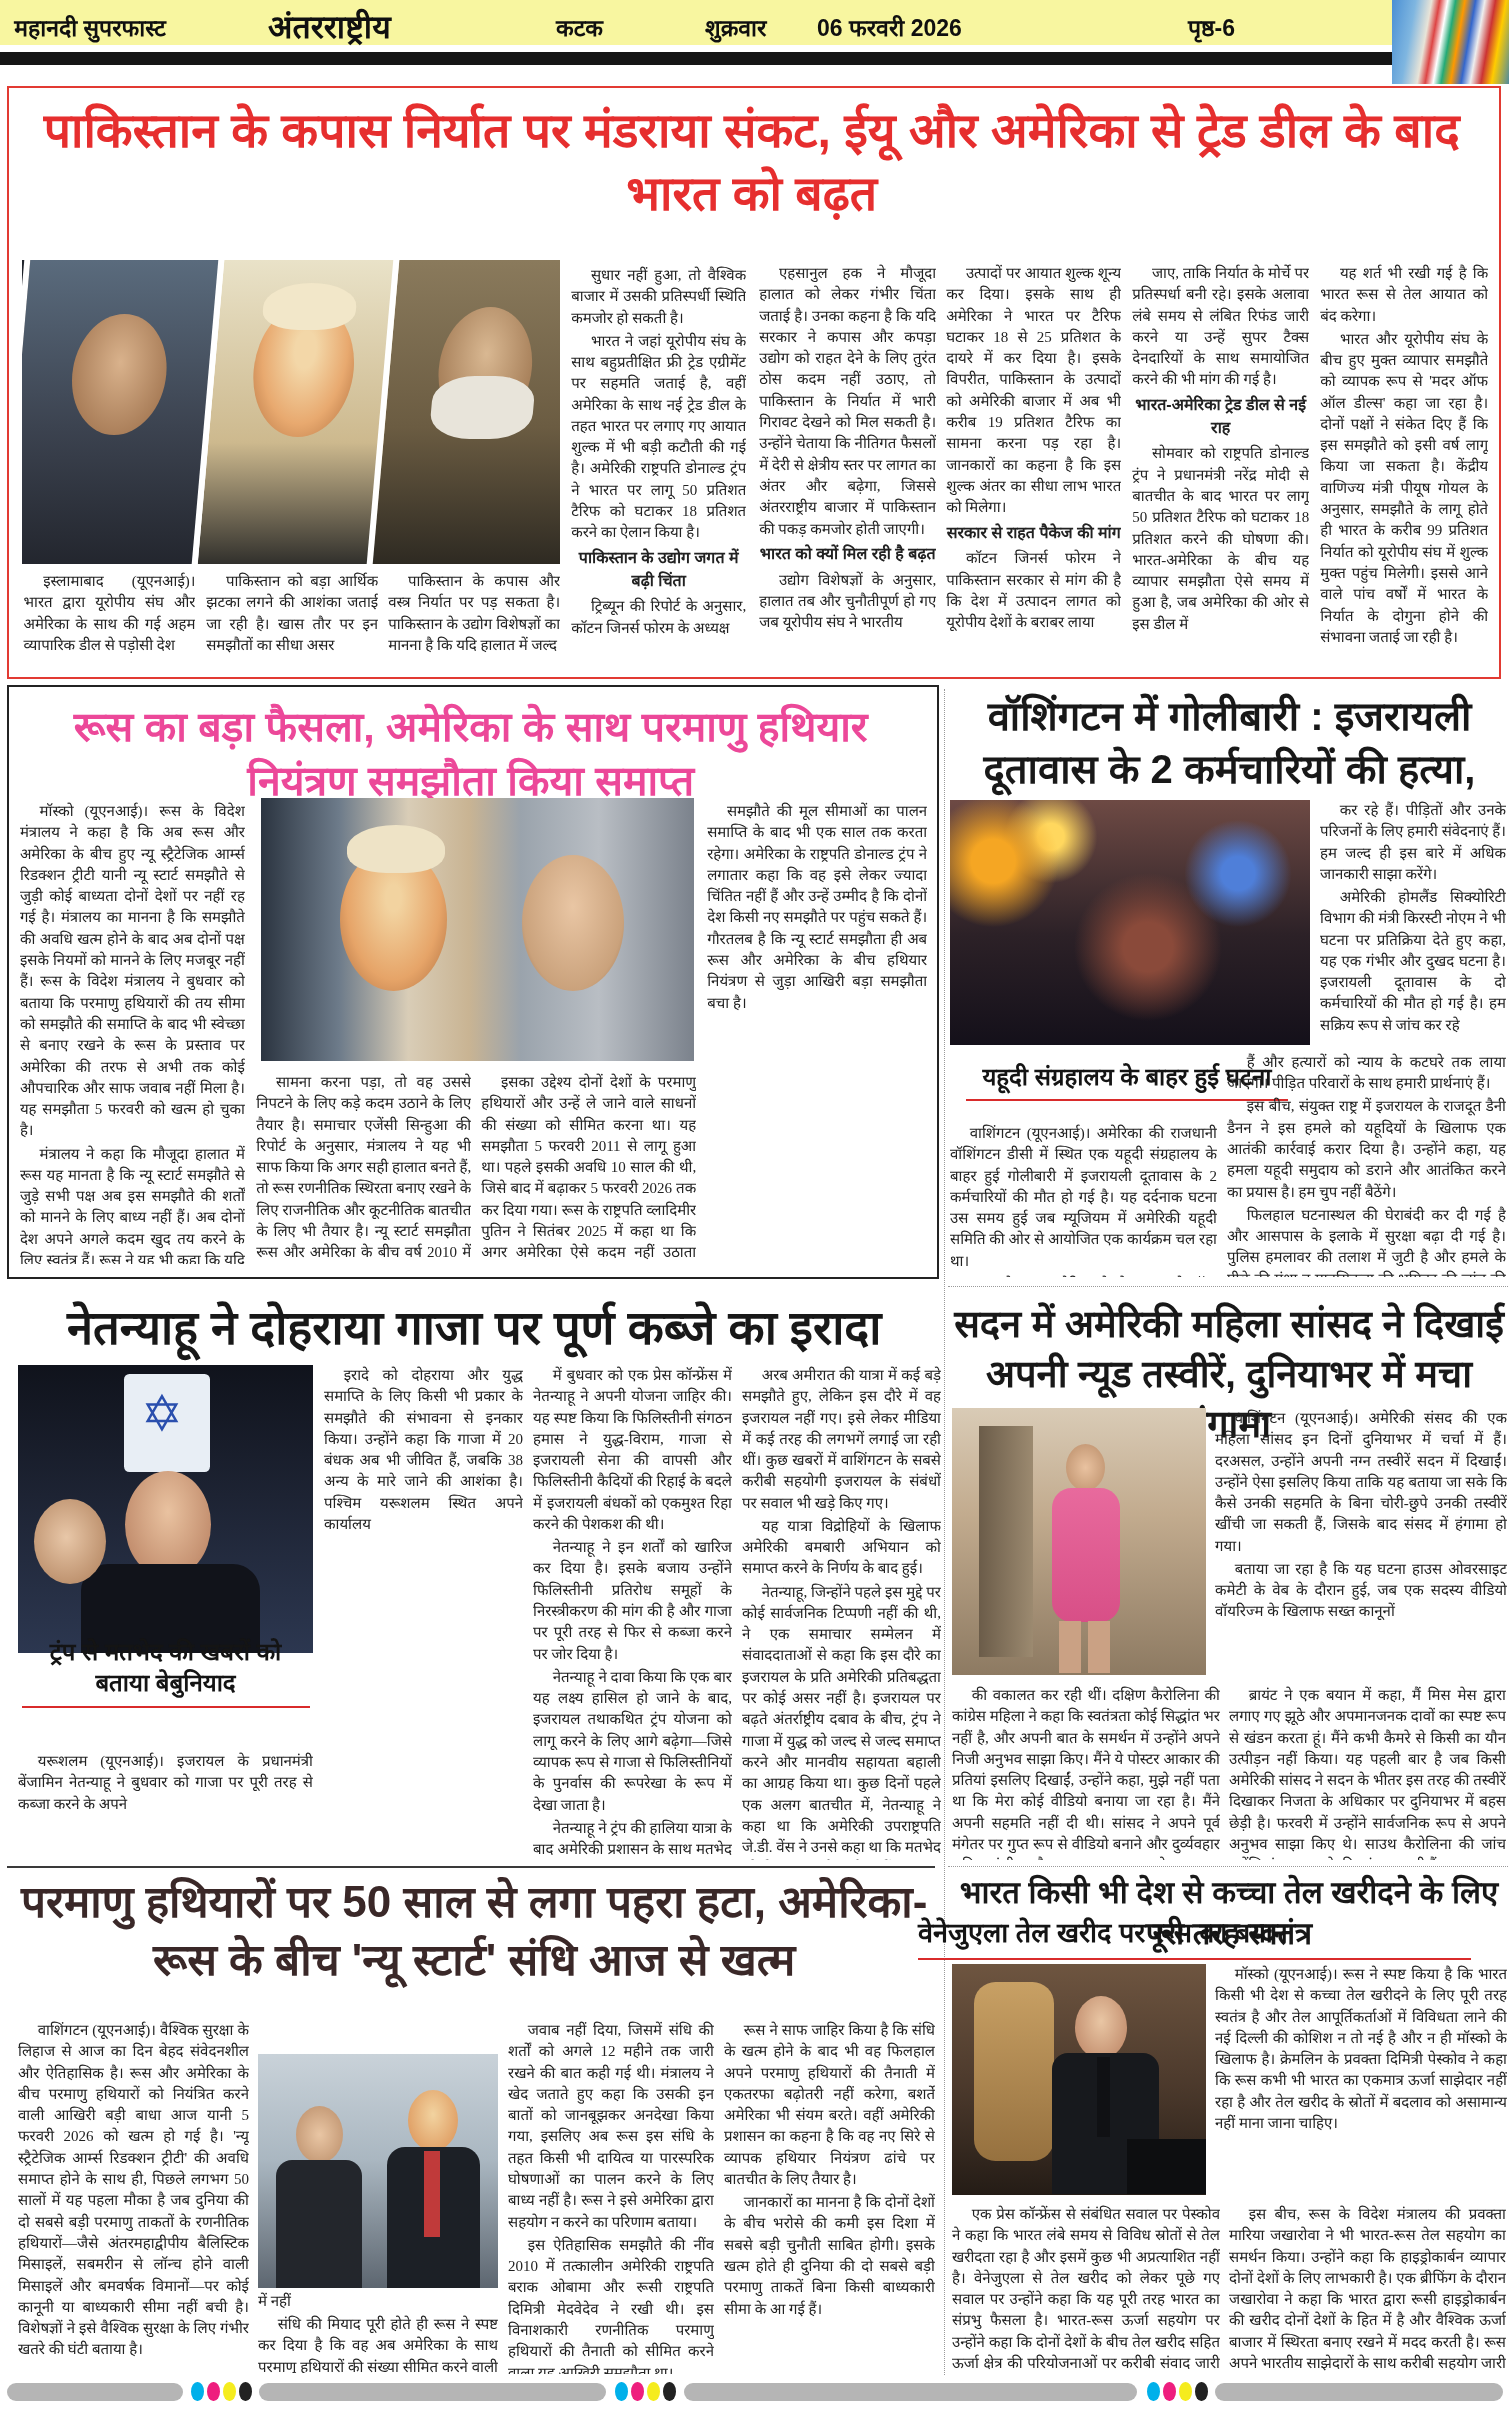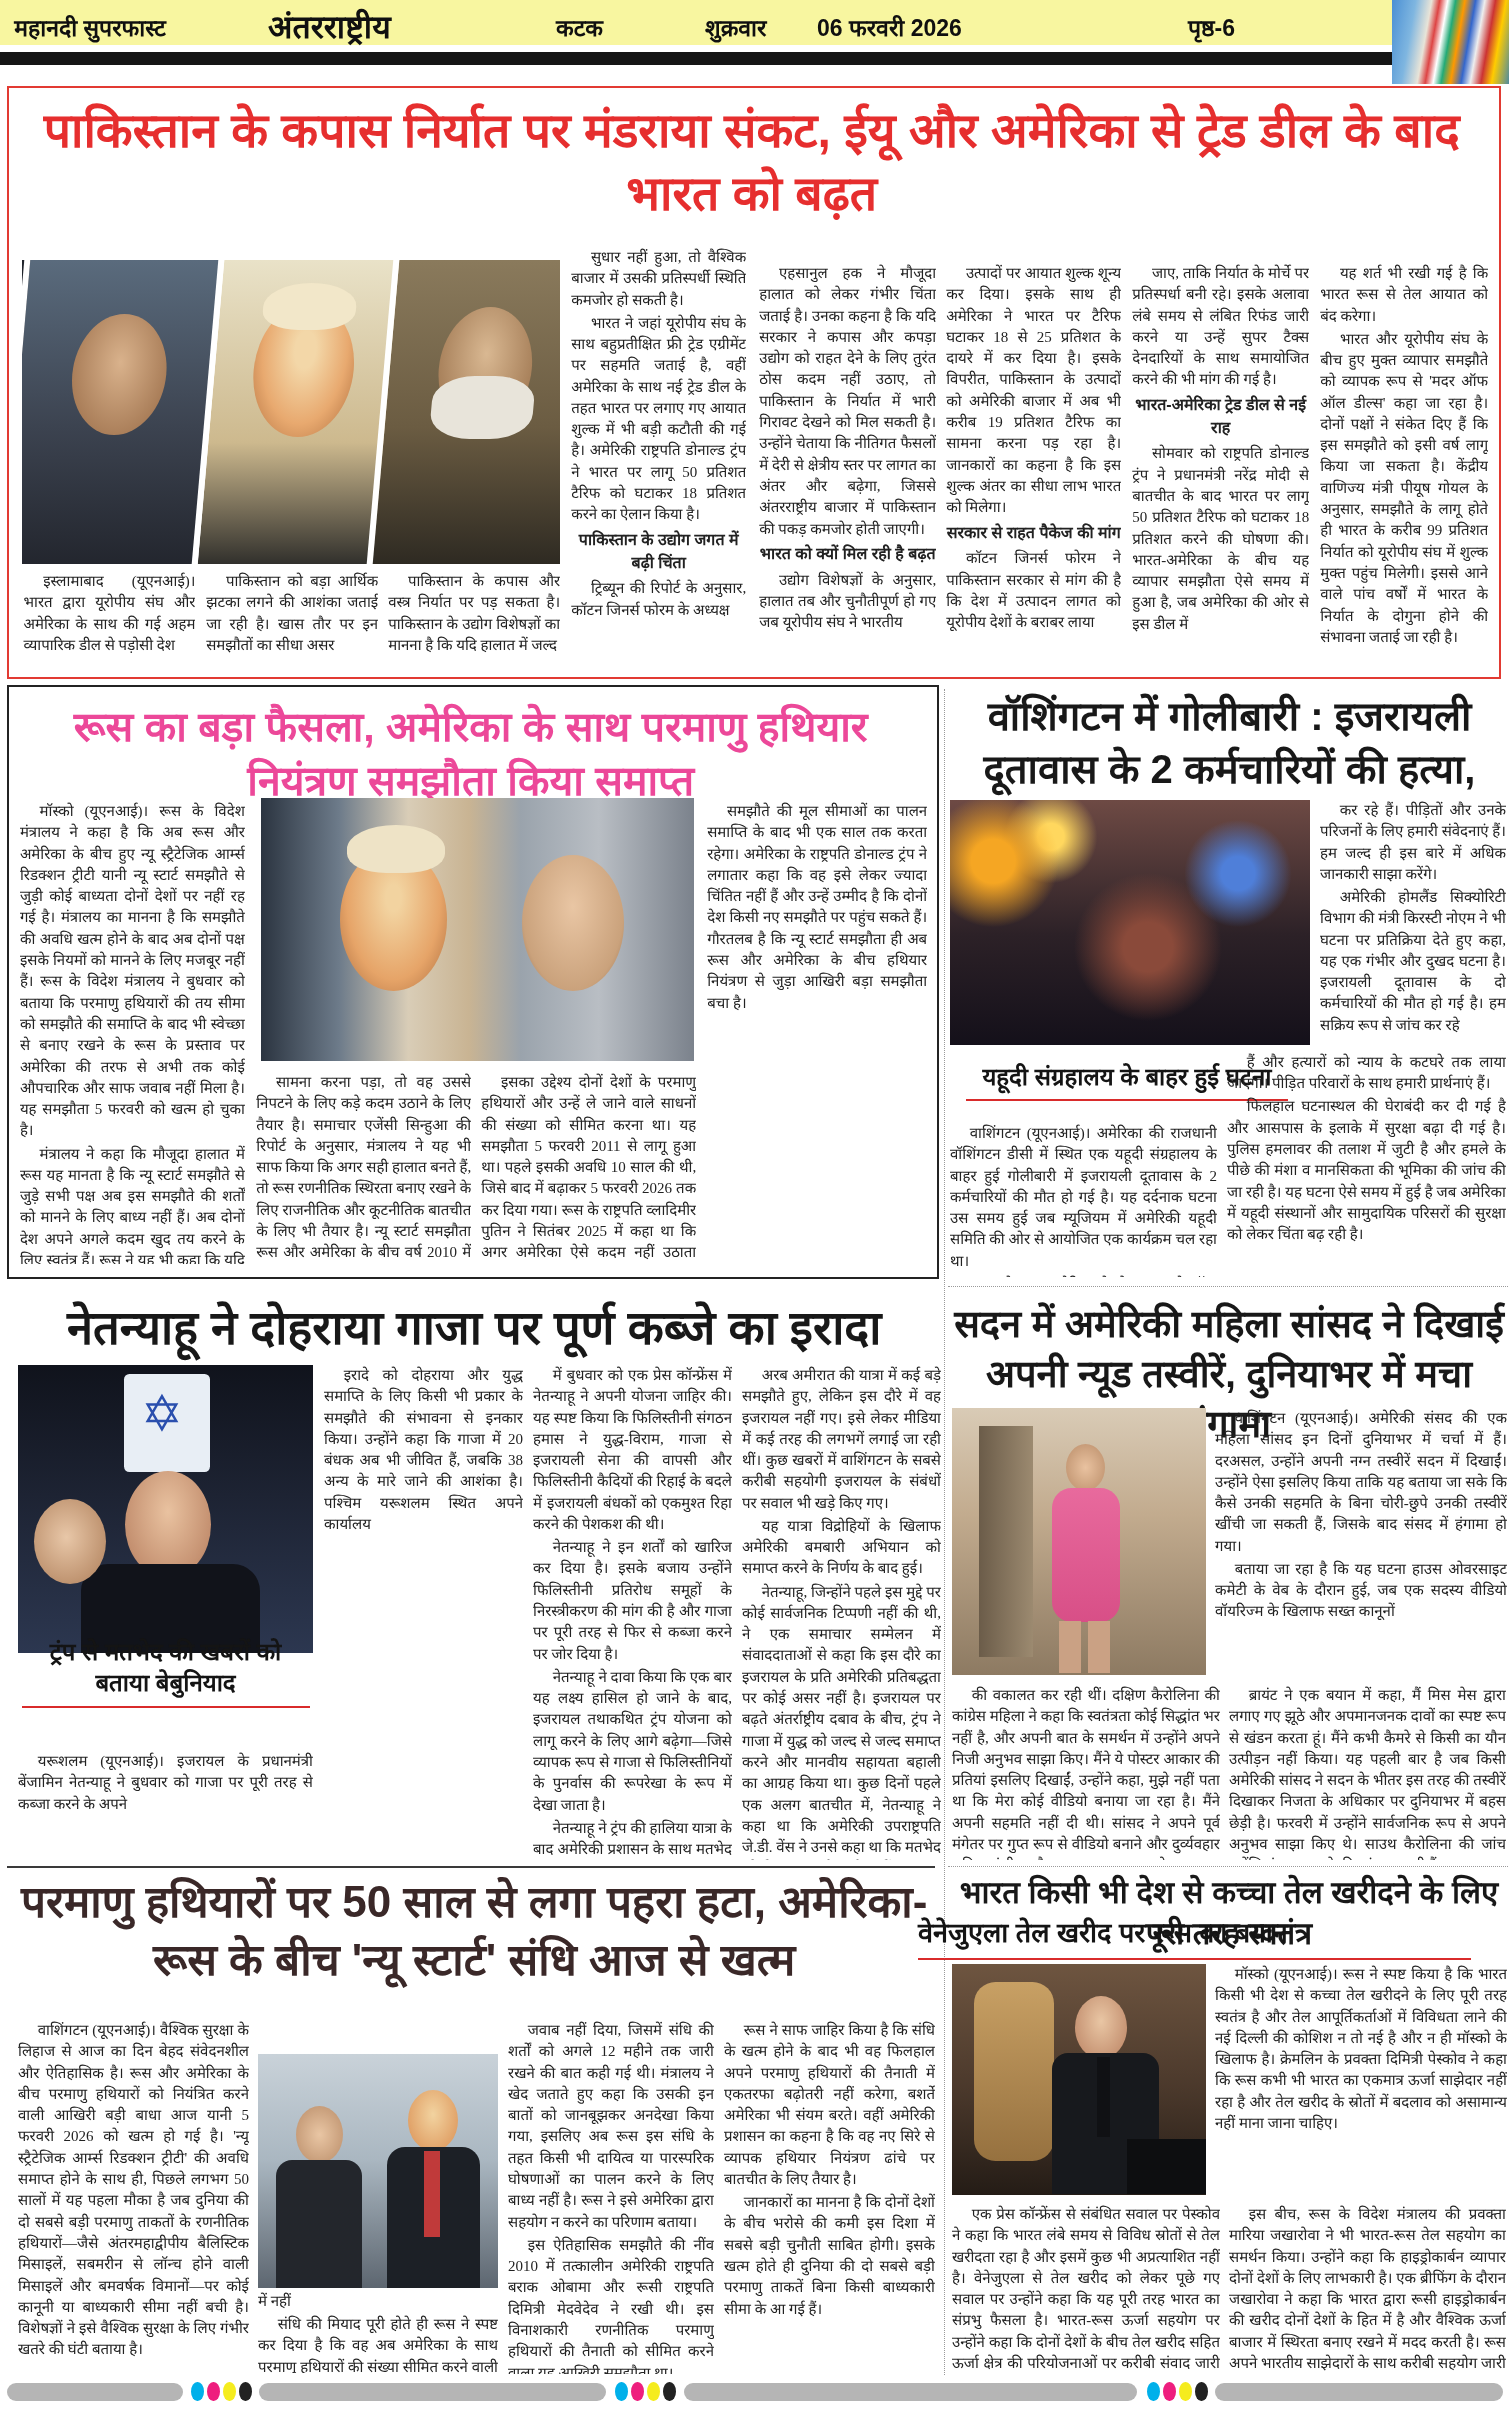--- a/index.html
+++ b/index.html
@@ -74,21 +74,21 @@
     <div class="abs bcol" style="left:14.3px;top:483px;width:172px;height:97px;">
       <p class="bp">इस्लामाबाद (यूएनआई)। भारत द्वारा यूरोपीय संघ और अमेरिका के साथ की गई अहम व्यापारिक डील से पड़ोसी देश</p>
     </div>
     <div class="abs bcol" style="left:197px;top:483px;width:172px;height:97px;">
       <p class="bp">पाकिस्तान को बड़ा आर्थिक झटका लगने की आशंका जताई जा रही है। खास तौर पर इन समझौतों का सीधा असर</p>
     </div>
     <div class="abs bcol" style="left:379px;top:483px;width:172px;height:97px;">
       <p class="bp">पाकिस्तान के कपास और वस्त्र निर्यात पर पड़ सकता है। पाकिस्तान के उद्योग विशेषज्ञों का मानना है कि यदि हालात में जल्द</p>
     </div>
 
-    <div class="abs bcol" style="left:562px;top:159px;width:175px;height:404px;">
+    <div class="abs bcol" style="left:562px;top:177px;width:175px;height:404px;">
       <p class="bp">सुधार नहीं हुआ, तो वैश्विक बाजार में उसकी प्रतिस्पर्धी स्थिति कमजोर हो सकती है।</p>
       <p class="bp">भारत ने जहां यूरोपीय संघ के साथ बहुप्रतीक्षित फ्री ट्रेड एग्रीमेंट पर सहमति जताई है, वहीं अमेरिका के साथ नई ट्रेड डील के तहत भारत पर लगाए गए आयात शुल्क में भी बड़ी कटौती की गई है। अमेरिकी राष्ट्रपति डोनाल्ड ट्रंप ने भारत पर लागू 50 प्रतिशत टैरिफ को घटाकर 18 प्रतिशत करने का ऐलान किया है।</p>
       <h4 class="shd">पाकिस्तान के उद्योग जगत में बढ़ी चिंता</h4>
       <p class="bp">ट्रिब्यून की रिपोर्ट के अनुसार, कॉटन जिनर्स फोरम के अध्यक्ष</p>
     </div>
     <div class="abs bcol" style="left:750px;top:175px;width:177px;height:404px;">
       <p class="bp">एहसानुल हक ने मौजूदा हालात को लेकर गंभीर चिंता जताई है। उनका कहना है कि यदि सरकार ने कपास और कपड़ा उद्योग को राहत देने के लिए तुरंत ठोस कदम नहीं उठाए, तो पाकिस्तान के निर्यात में भारी गिरावट देखने को मिल सकती है। उन्होंने चेताया कि नीतिगत फैसलों में देरी से क्षेत्रीय स्तर पर लागत का अंतर और बढ़ेगा, जिससे अंतरराष्ट्रीय बाजार में पाकिस्तान की पकड़ कमजोर होती जाएगी।</p>
       <h4 class="shd">भारत को क्यों मिल रही है बढ़त</h4>
       <p class="bp">उद्योग विशेषज्ञों के अनुसार, हालात तब और चुनौतीपूर्ण हो गए जब यूरोपीय संघ ने भारतीय</p>
     </div>
@@ -151,20 +151,21 @@
   </div>
 
   <div class="abs rsub" style="left:966px;top:1061px;width:322px;">यहूदी संग्रहालय के बाहर हुई घटना</div>
 
   <div class="abs bcol" style="left:950px;top:1123px;width:267px;height:154px;">
     <p class="bp">वाशिंगटन (यूएनआई)। अमेरिका की राजधानी वॉशिंगटन डीसी में स्थित एक यहूदी संग्रहालय के बाहर हुई गोलीबारी में इजरायली दूतावास के 2 कर्मचारियों की मौत हो गई है। यह दर्दनाक घटना उस समय हुई जब म्यूजियम में अमेरिकी यहूदी समिति की ओर से आयोजित एक कार्यक्रम चल रहा था।</p>
     <p class="bp">घटना के बाद अमेरिका के फेडरल ब्यूरो ऑफ इन्वेस्टिगेशन की ज्वाइंट टेररिज्म टास्कफोर्स ने जांच शुरू कर दी है। एफबीआई निदेशक काश पटेल ने कहा, हमें वॉशिंगटन के यहूदी संग्रहालय के बाहर हुई गोलीबारी की जानकारी दी गई है। हम मेट्रोपॉलिटन पुलिस विभाग के साथ मिलकर जांच</p>
   </div>
   <div class="abs bcol" style="left:1227px;top:1052px;width:279px;height:225px;">
     <p class="bp">हैं और हत्यारों को न्याय के कटघरे तक लाया जाएगा। पीड़ित परिवारों के साथ हमारी प्रार्थनाएं हैं।</p>
+    <p class="bp">इस बीच, संयुक्त राष्ट्र में इजरायल के राजदूत डैनी डैनन ने इस हमले को यहूदियों के खिलाफ एक आतंकी कार्रवाई करार दिया है। उन्होंने कहा, यह हमला यहूदी समुदाय को डराने और आतंकित करने का प्रयास है। हम चुप नहीं बैठेंगे।</p>
     <p class="bp">फिलहाल घटनास्थल की घेराबंदी कर दी गई है और आसपास के इलाके में सुरक्षा बढ़ा दी गई है। पुलिस हमलावर की तलाश में जुटी है और हमले के पीछे की मंशा व मानसिकता की भूमिका की जांच की जा रही है। यह घटना ऐसे समय में हुई है जब अमेरिका में यहूदी संस्थानों और सामुदायिक परिसरों की सुरक्षा को लेकर चिंता बढ़ रही है।</p>
   </div>
 
   <div class="abs doth" style="left:948px;top:1286px;width:562px;height:0;"></div>
 
   <div class="abs hl hl-blk" style="left:7.2px;top:1297px;width:934px;font-size:47px;">नेतन्याहू ने दोहराया गाजा पर पूर्ण कब्जे का इरादा</div>
 
   <div class="abs photo" style="left:18px;top:1365px;width:295px;height:288px;background:linear-gradient(180deg,#10131c 0%,#1d2333 45%,#2c3750 100%);">
     <div style="position:absolute;left:106px;top:9px;width:86px;height:98px;background:#e8eef5;border-radius:5.4px;"></div>
     <div style="position:absolute;left:123px;top:19.7px;font-size:50px;color:#2a4fae;">✡</div>

